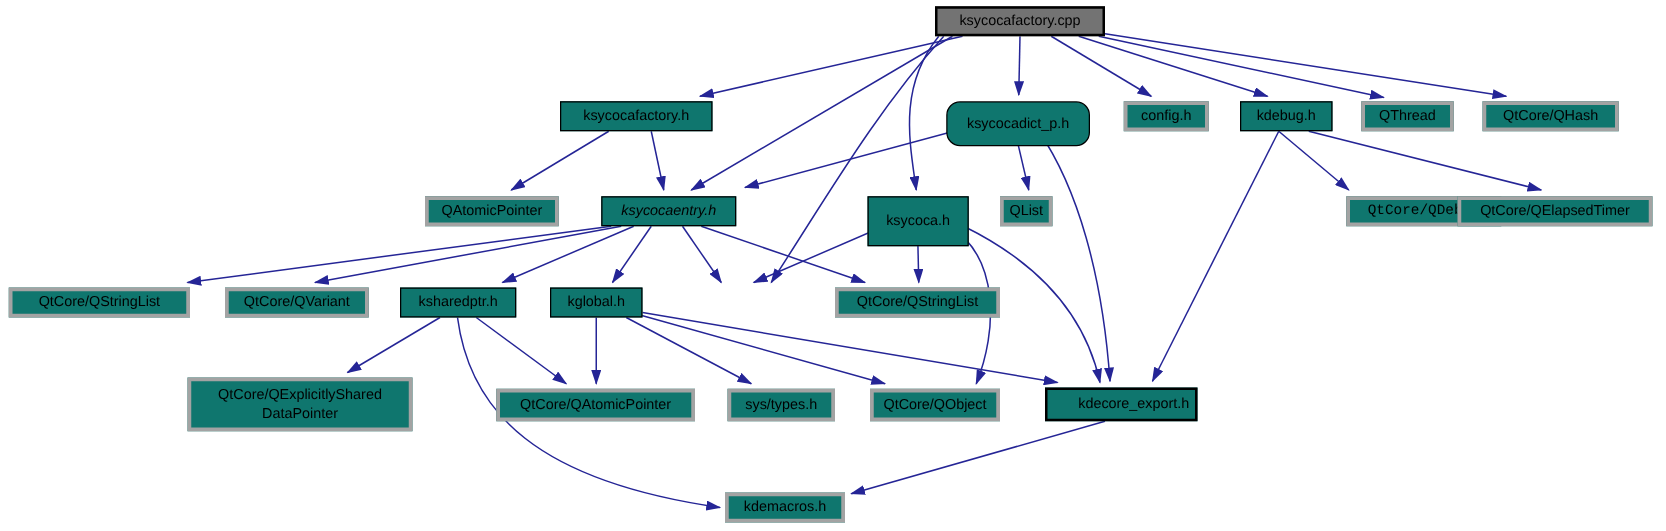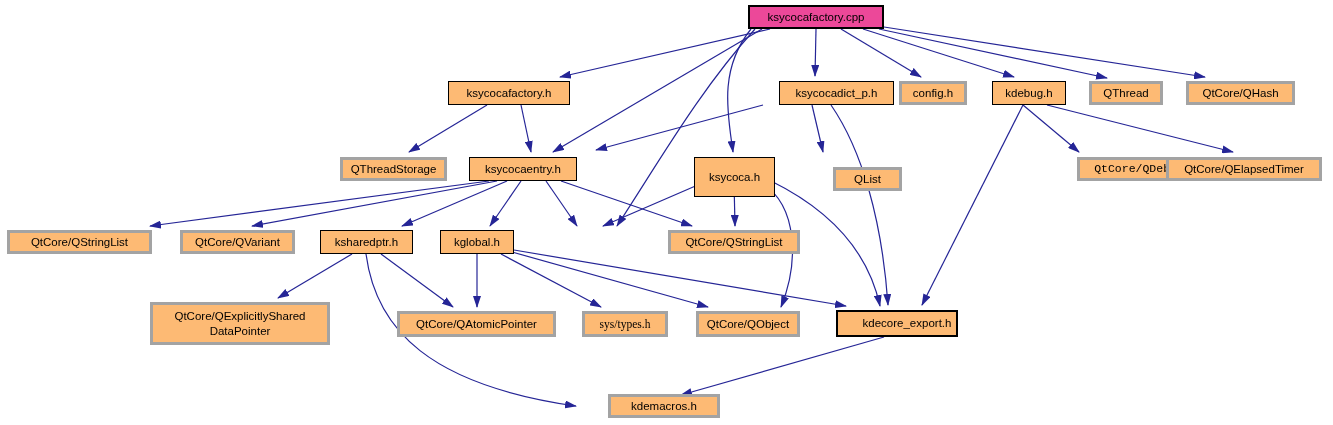--- a/index.html
+++ b/index.html
@@ -4,21 +4,21 @@
 <style>
   html,body { margin:0; padding:0; background:#ffffff; }
   body { width:1333px; height:425px; font-family:"Liberation Sans", sans-serif; }
   .graph { position:relative; width:1333px; height:425px; overflow:hidden; }
   svg.edge-layer { position:absolute; left:0; top:0; width:1333px; height:425px; }
   .edge { fill:none; stroke-width:1.2px; }
   .node {
     position:absolute; box-sizing:border-box;
     display:flex; align-items:center; justify-content:center;
     text-align:center; font-size:11.5px; line-height:1.25;
-    color:#000; background:#fdba74; white-space:pre-line;
+    color:#000; background:#0f766e; white-space:pre-line;
   }
   .node.internal { border:1px solid #000000; }
   .node.external { border:3px solid #a3a3a3; }
   .node.root     { border:2px solid #000000; }
   .node.emph     { border-width:2px; }
 </style>
 </head>
 <body>
 
 <div class="graph">
@@ -58,38 +58,38 @@
       <path d="M352,254 L278,298" class="edge" stroke="#252596" marker-end="url(#arrow)"></path>
       <path d="M381,254 L453,307" class="edge" stroke="#252596" marker-end="url(#arrow)"></path>
       <path d="M366,254 C376,330 430,385 576,406" class="edge" stroke="#252596" marker-end="url(#arrow)"></path>
       <path d="M477,254 L477,307" class="edge" stroke="#252596" marker-end="url(#arrow)"></path>
       <path d="M501,254 L601,307" class="edge" stroke="#252596" marker-end="url(#arrow)"></path>
       <path d="M512,252 L708,307" class="edge" stroke="#252596" marker-end="url(#arrow)"></path>
       <path d="M514,250 L846,306" class="edge" stroke="#252596" marker-end="url(#arrow)"></path>
       <path d="M884,337 L681,395" class="edge" stroke="#252596" marker-end="url(#arrow)"></path>
     </svg>
 
-<div class="node root" style="left: 748px; top: 5px; width: 136px; height: 24px; background: #ec4899;">ksycocafactory.cpp</div>
+<div class="node root" style="left: 748px; top: 5px; width: 136px; height: 24px; background: #737373;">ksycocafactory.cpp</div>
     <div class="node internal" style="left: 448px; top: 81px; width: 122px; height: 24px;">ksycocafactory.h</div>
-    <div class="node internal" style="left: 779px; top: 81px; width: 115px; height: 24px;">ksycocadict_p.h</div>
+    <div class="node internal" style="left: 757px; top: 81px; width: 115px; height: 36px; border-radius: 11px;">ksycocadict_p.h</div>
     <div class="node external" style="left: 899px; top: 81px; width: 68px; height: 24px;">config.h</div>
     <div class="node internal" style="left: 992px; top: 81px; width: 74px; height: 24px;">kdebug.h</div>
     <div class="node external" style="left: 1089px; top: 81px; width: 74px; height: 24px;">QThread</div>
     <div class="node external" style="left: 1186px; top: 81px; width: 109px; height: 24px;">QtCore/QHash</div>
-    <div class="node external" style="left: 340px; top: 157px; width: 107px; height: 24px;">QThreadStorage</div>
-    <div class="node internal" style="left: 469px; top: 157px; width: 108px; height: 24px;">ksycocaentry.h</div>
+    <div class="node external" style="left: 340px; top: 157px; width: 107px; height: 24px;">QAtomicPointer</div>
+    <div class="node internal" style="left: 481px; top: 157px; width: 108px; height: 24px; font-style: italic;">ksycocaentry.h</div>
     <div class="node internal" style="left: 694px; top: 157px; width: 81px; height: 40px;">ksycoca.h</div>
-    <div class="node external" style="left: 800px; top: 167px; width: 69px; height: 24px; margin-left: 33px;">QList</div>
+    <div class="node external" style="left: 800px; top: 157px; width: 42px; height: 24px;">QList</div>
     <div class="node external" style="left: 1077px; top: 157px; width: 124px; height: 24px; font-family: Liberation Mono, monospace;">QtCore/QDebug</div>
     <div class="node external" style="left: 1166px; top: 157px; width: 156px; height: 24px;">QtCore/QElapsedTimer</div>
     <div class="node external" style="left: 7px; top: 230px; width: 145px; height: 24px;">QtCore/QStringList</div>
     <div class="node external" style="left: 180px; top: 230px; width: 115px; height: 24px;">QtCore/QVariant</div>
     <div class="node internal" style="left: 320px; top: 230px; width: 93px; height: 24px;">ksharedptr.h</div>
     <div class="node internal" style="left: 440px; top: 230px; width: 74px; height: 24px;">kglobal.h</div>
     <div class="node external" style="left: 668px; top: 230px; width: 132px; height: 24px;">QtCore/QStringList</div>
     <div class="node external" style="left: 150px; top: 302px; width: 180px; height: 43px;">QtCore/QExplicitlyShared
 DataPointer</div>
     <div class="node external" style="left: 397px; top: 311px; width: 159px; height: 26px; text-align: right;">QtCore/QAtomicPointer</div>
-    <div class="node external" style="left: 582px; top: 311px; width: 86px; height: 26px; font-family: Liberation Serif, serif;">sys/types.h</div>
+    <div class="node external" style="left: 582px; top: 311px; width: 86px; height: 26px;">sys/types.h</div>
     <div class="node external" style="left: 696px; top: 311px; width: 104px; height: 26px;">QtCore/QObject</div>
     <div class="node internal emph" style="left: 836px; top: 310px; width: 122px; height: 27px; padding-left: 20px;">kdecore_export.h</div>
-    <div class="node external" style="left: 608px; top: 394px; width: 112px; height: 24px;">kdemacros.h</div>
+    <div class="node external" style="left: 580px; top: 394px; width: 96px; height: 24px;">kdemacros.h</div>
   </div>
 
 </body></html>

